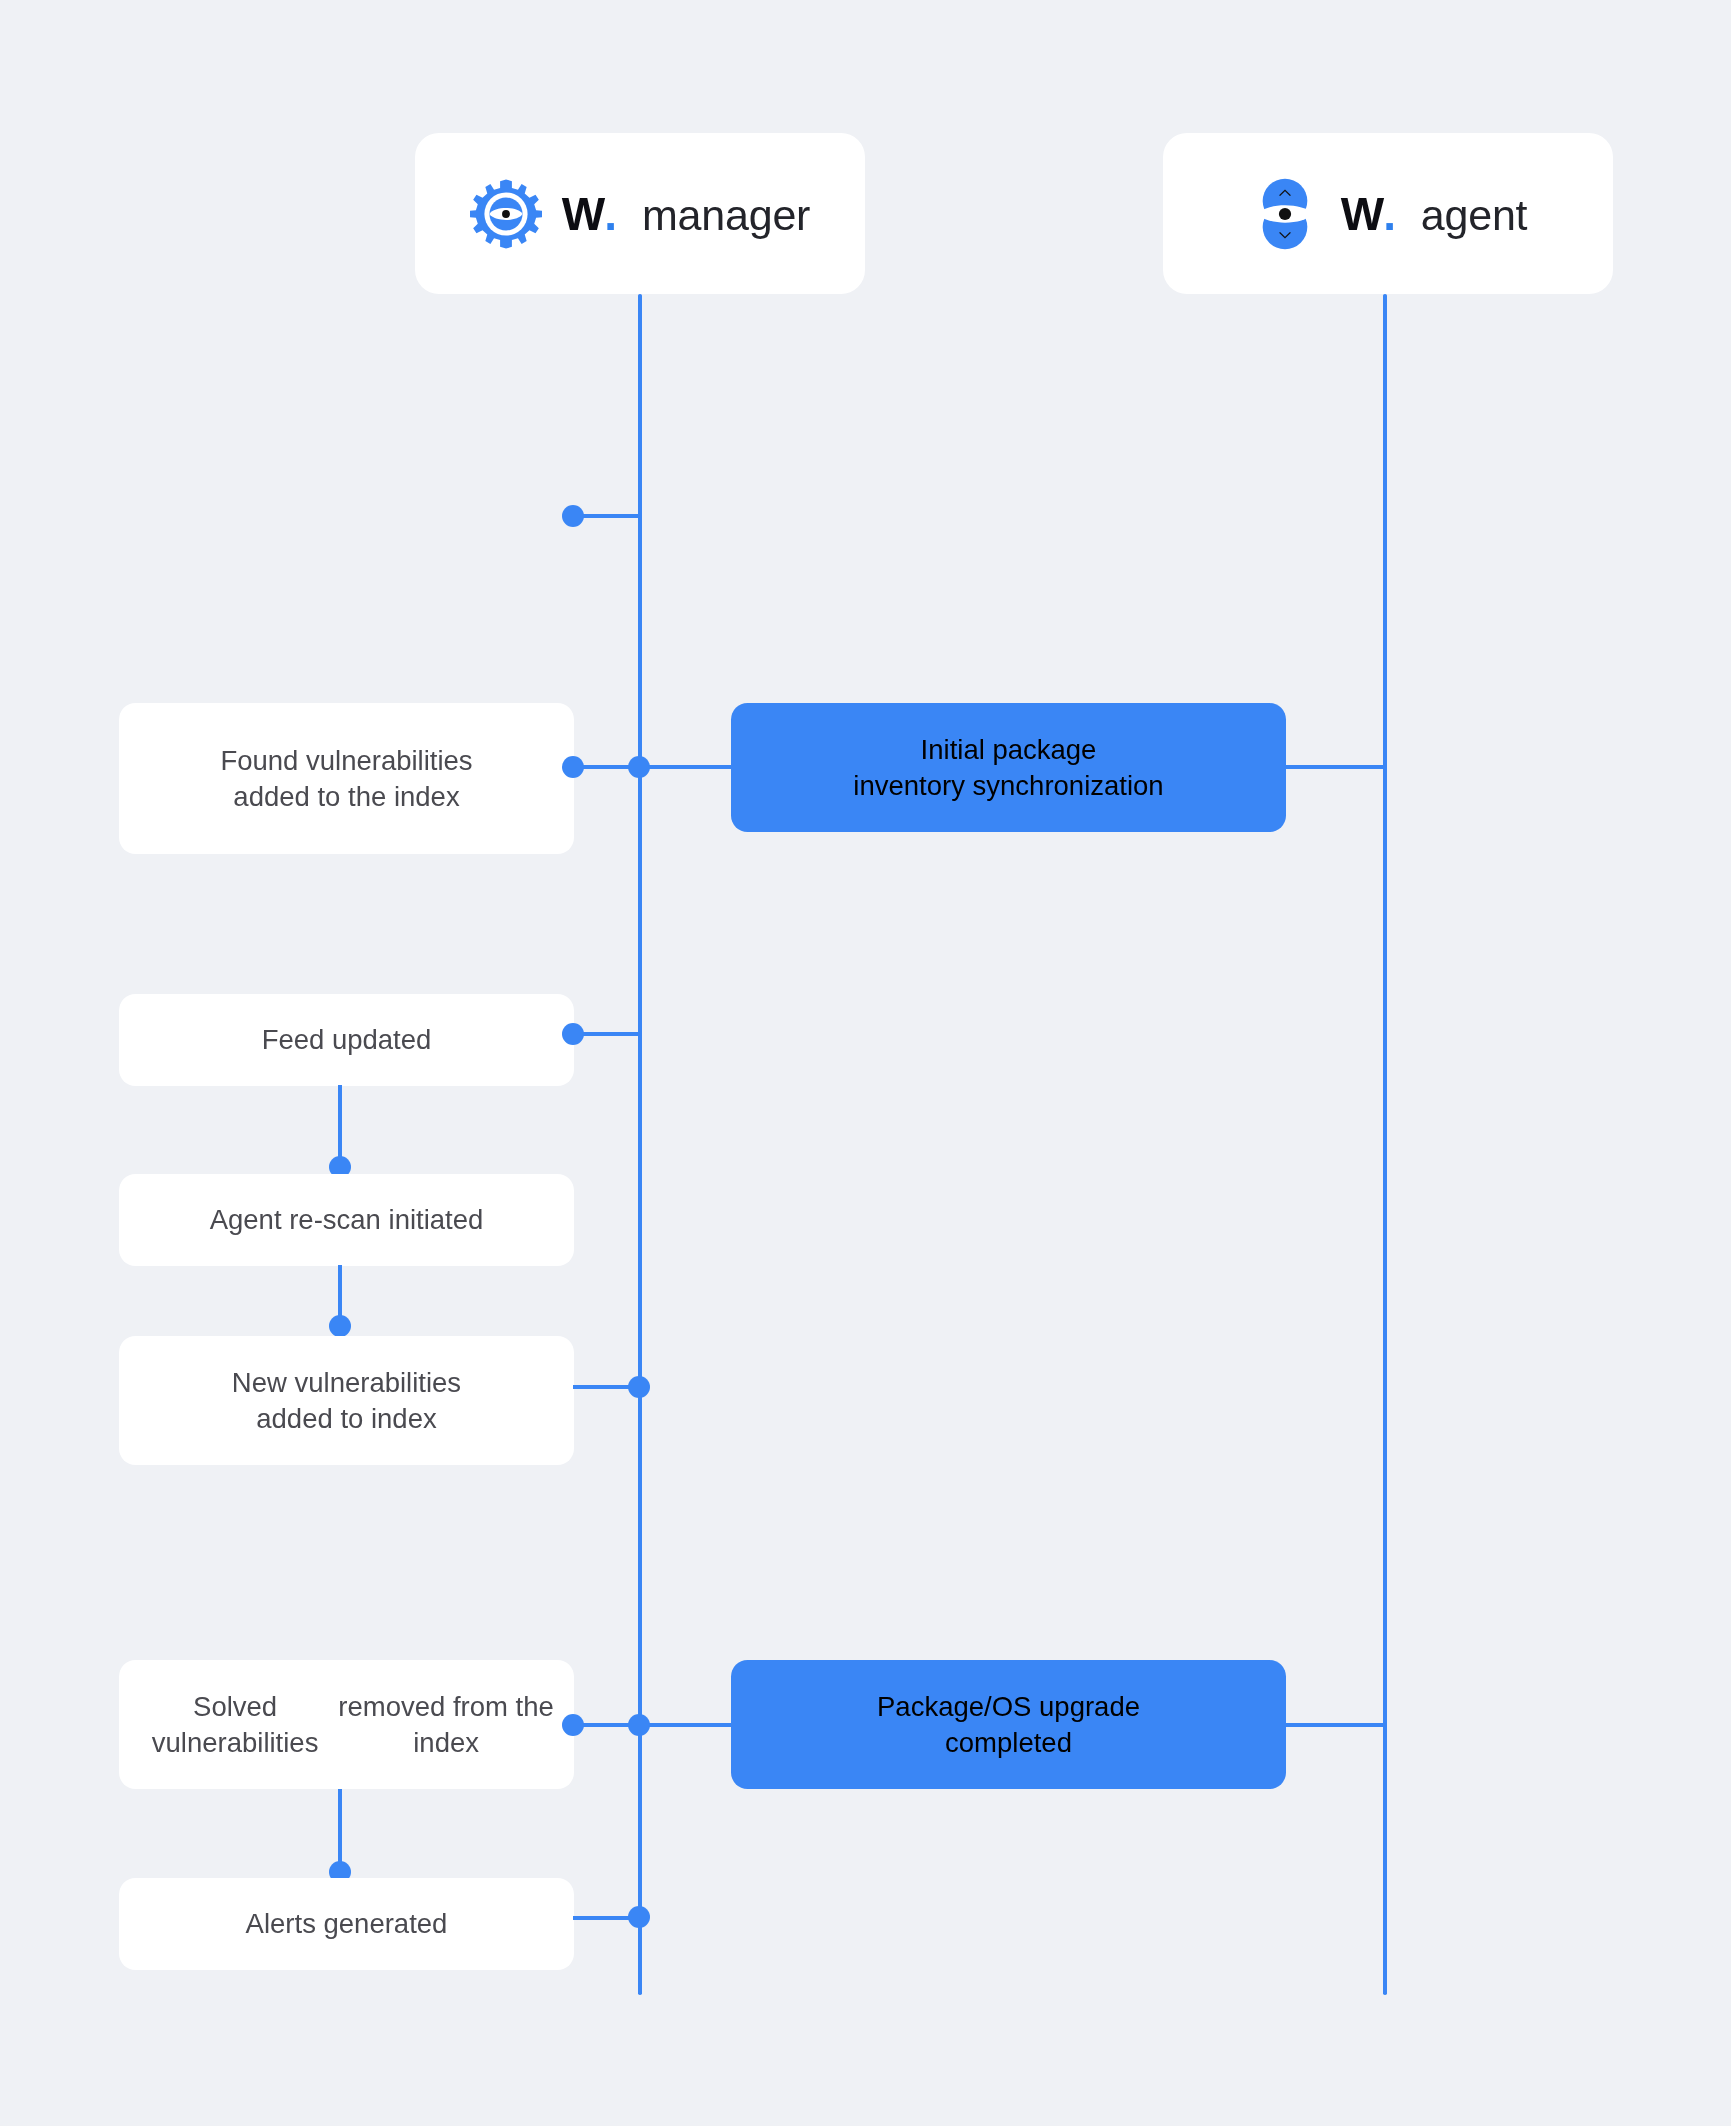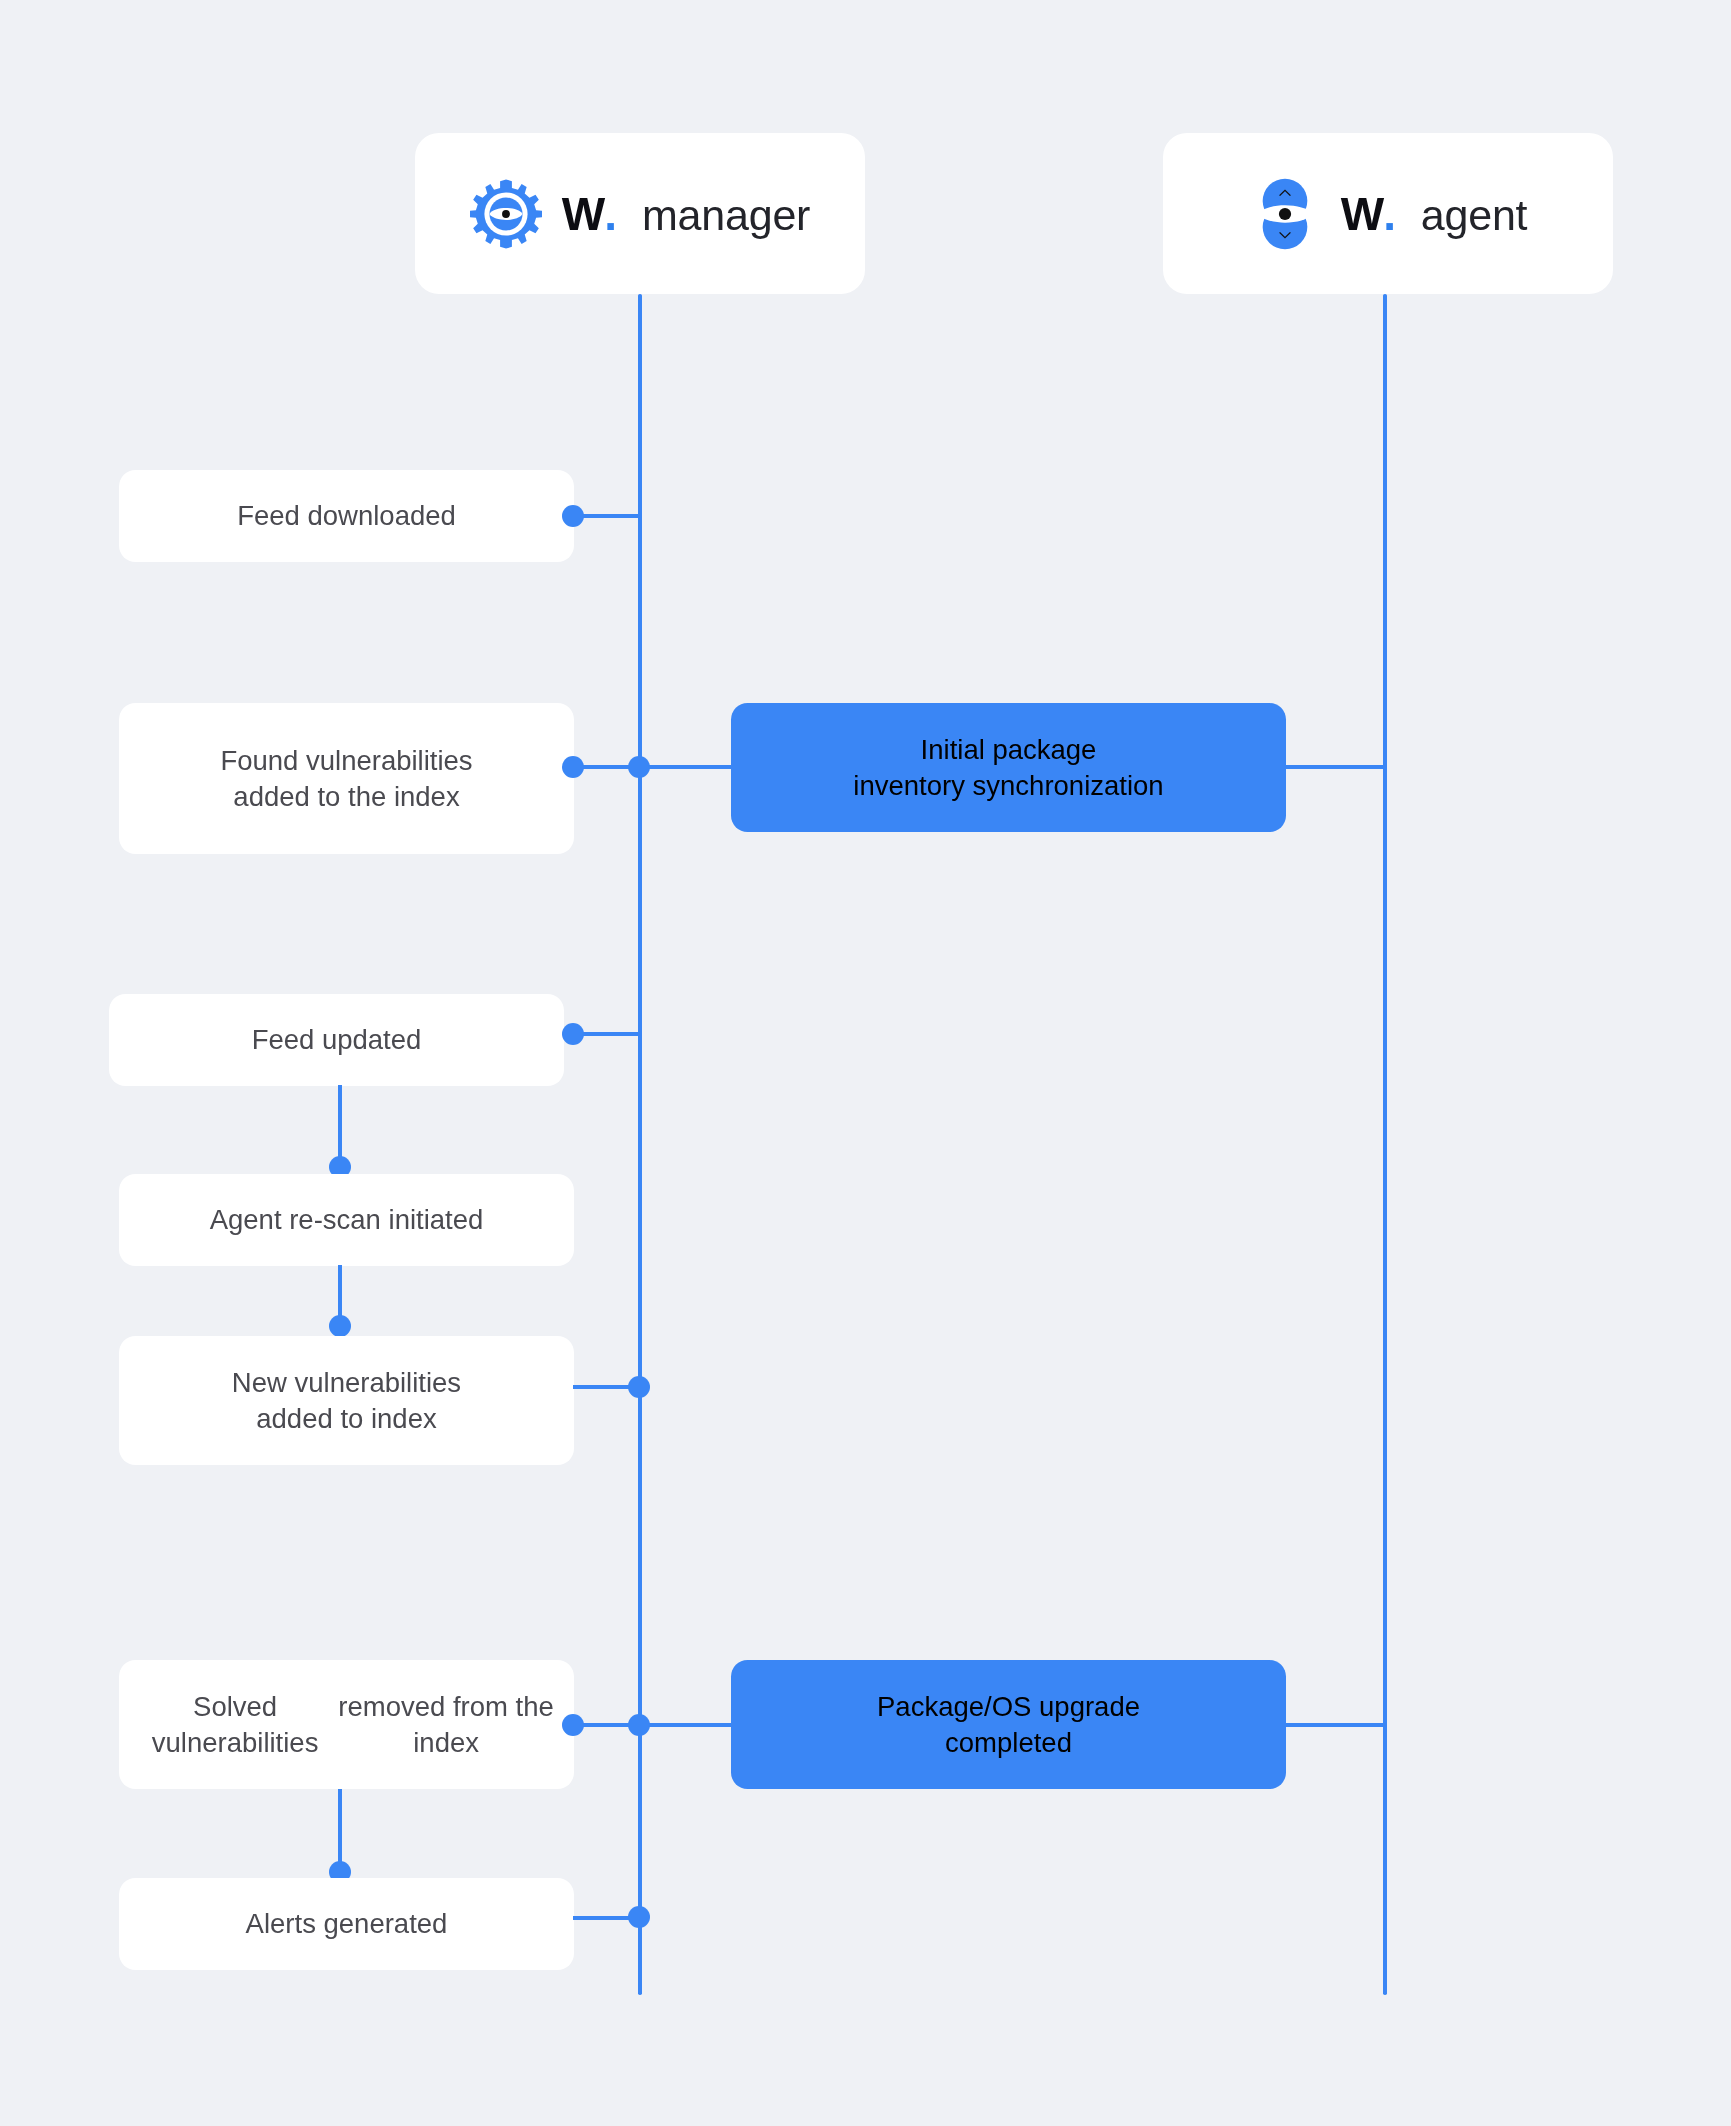--- a/index.html
+++ b/index.html
@@ -154,43 +154,40 @@
         <path d="M43 76 L50 83 L57 76" fill="none" stroke="#111111" stroke-width="1.6" stroke-linecap="round"></path>
       </svg>
     </span>
     <span class="actor-title">
       <span class="wmark">W</span>
         <span class="wdot">.</span>
         <span class="wname">agent</span>
     </span>
   </div>
 
-  <div class="evt left" style="left:119px; top:470px; width:455px; height:92px;">
-    <span>Feed downloaded</span>
-  </div>
   <div class="hline" style="left:573px; top:514px; width:67px;"></div>
   <div class="dot" style="left:562px; top:505px;"></div>
 
   <div class="evt left" style="left:119px; top:703px; width:455px; height:151px; flex-direction:column;">
     <span>Found vulnerabilities</span>
     <span>added to the index</span>
   </div>
 
   <div class="evt mid" style="left:731px; top:703px; width:555px; height:129px; flex-direction:column;">
     <span>Initial package</span>
     <span>inventory synchronization</span>
   </div>
 
   <div class="hline" style="left:573px; top:765px; width:67px;"></div>
   <div class="hline" style="left:640px; top:765px; width:91px;"></div>
   <div class="hline" style="left:1286px; top:765px; width:99px;"></div>
   <div class="dot" style="left:562px; top:756px;"></div>
   <div class="dot" style="left:628px; top:756px;"></div>
 
-  <div class="evt left" style="left:109px; top:994px; width:455px; height:92px;">
+  <div class="evt left" style="left:119px; top:994px; width:455px; height:92px;">
     <span>Feed updated</span>
   </div>
   <div class="hline" style="left:573px; top:1032px; width:67px;"></div>
   <div class="dot" style="left:562px; top:1023px;"></div>
 
   <div class="vline" style="left:338px; top:1085px; height:88px;"></div>
   <div class="dot" style="left:329px; top:1156px;"></div>
 
   <div class="evt left" style="left:119px; top:1174px; width:455px; height:92px;">
     <span>Agent re-scan initiated</span>

